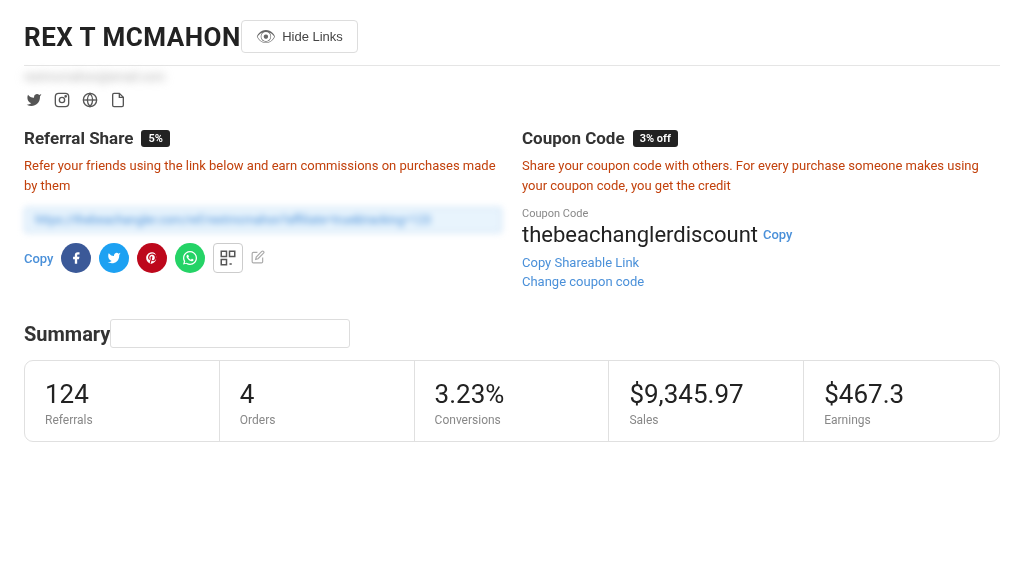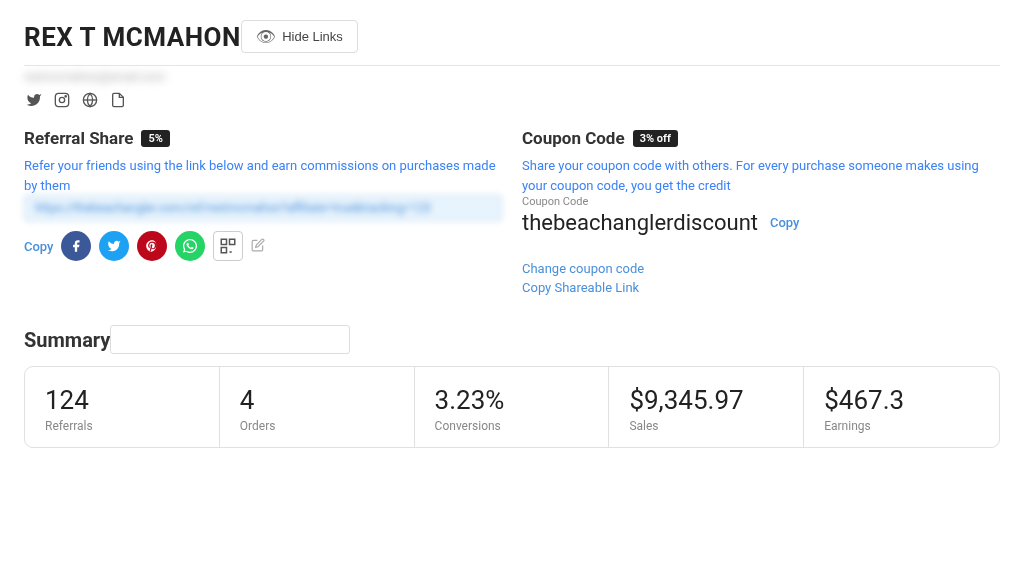--- a/index.html
+++ b/index.html
@@ -84,22 +84,23 @@
     }
     .badge {
       background: #222;
       color: #fff;
       font-size: 11px;
       font-weight: 600;
       padding: 2px 7px;
       border-radius: 3px;
     }
     .section-desc {
-      color: #3b82f6;
-      font-size: 13px;
+      color: #c2410c;
+      font-size: 13px;
+      margin-bottom: 12px;
       line-height: 1.5;
     }
     .referral-link-box {
       border: 1px solid #b8d4f0;
       background: #e8f4fd;
       border-radius: 3px;
       padding: 5px 10px;
       font-size: 12px;
       color: #4a90d9;
       margin-bottom: 10px;
@@ -155,22 +156,22 @@
     }
     
     .coupon-label-small {
       font-size: 11px;
       color: #888;
       margin-bottom: 2px;
     }
     .coupon-code-row {
       display: flex;
       align-items: center;
-      gap: 12px;
-      margin-bottom: 26px;
+      gap: 5px;
+      margin-bottom: 8px;
       text-align: right;
     }
     .coupon-code-text {
       font-size: 22px;
       font-weight: 400;
       color: #222;
     }
     .coupon-copy-btn {
       color: #4a90d9;
       cursor: pointer;
@@ -333,22 +334,22 @@
         <span>Coupon Code</span>
         <span class="badge">3% off</span>
       </div>
       <p class="section-desc">Share your coupon code with others. For every purchase someone makes using your coupon code, you get the credit</p>
       <div class="coupon-label-small">Coupon Code</div>
       <div class="coupon-code-row">
         <span class="coupon-code-text">thebeachanglerdiscount</span>
         <span class="coupon-copy-btn">Copy</span>
       </div>
       <div class="coupon-links">
+        <a class="coupon-link" href="#">Copy Shareable Link</a>
         <a class="coupon-link" href="#">Change coupon code</a>
-        <a class="coupon-link" href="#">Copy Shareable Link</a>
       </div>
     </div>
 
   </div>
 
   <div class="summary-header">
     <h2 class="summary-title">Summary</h2>
     <input class="summary-search" type="text" placeholder="" style="">
   </div>
 

